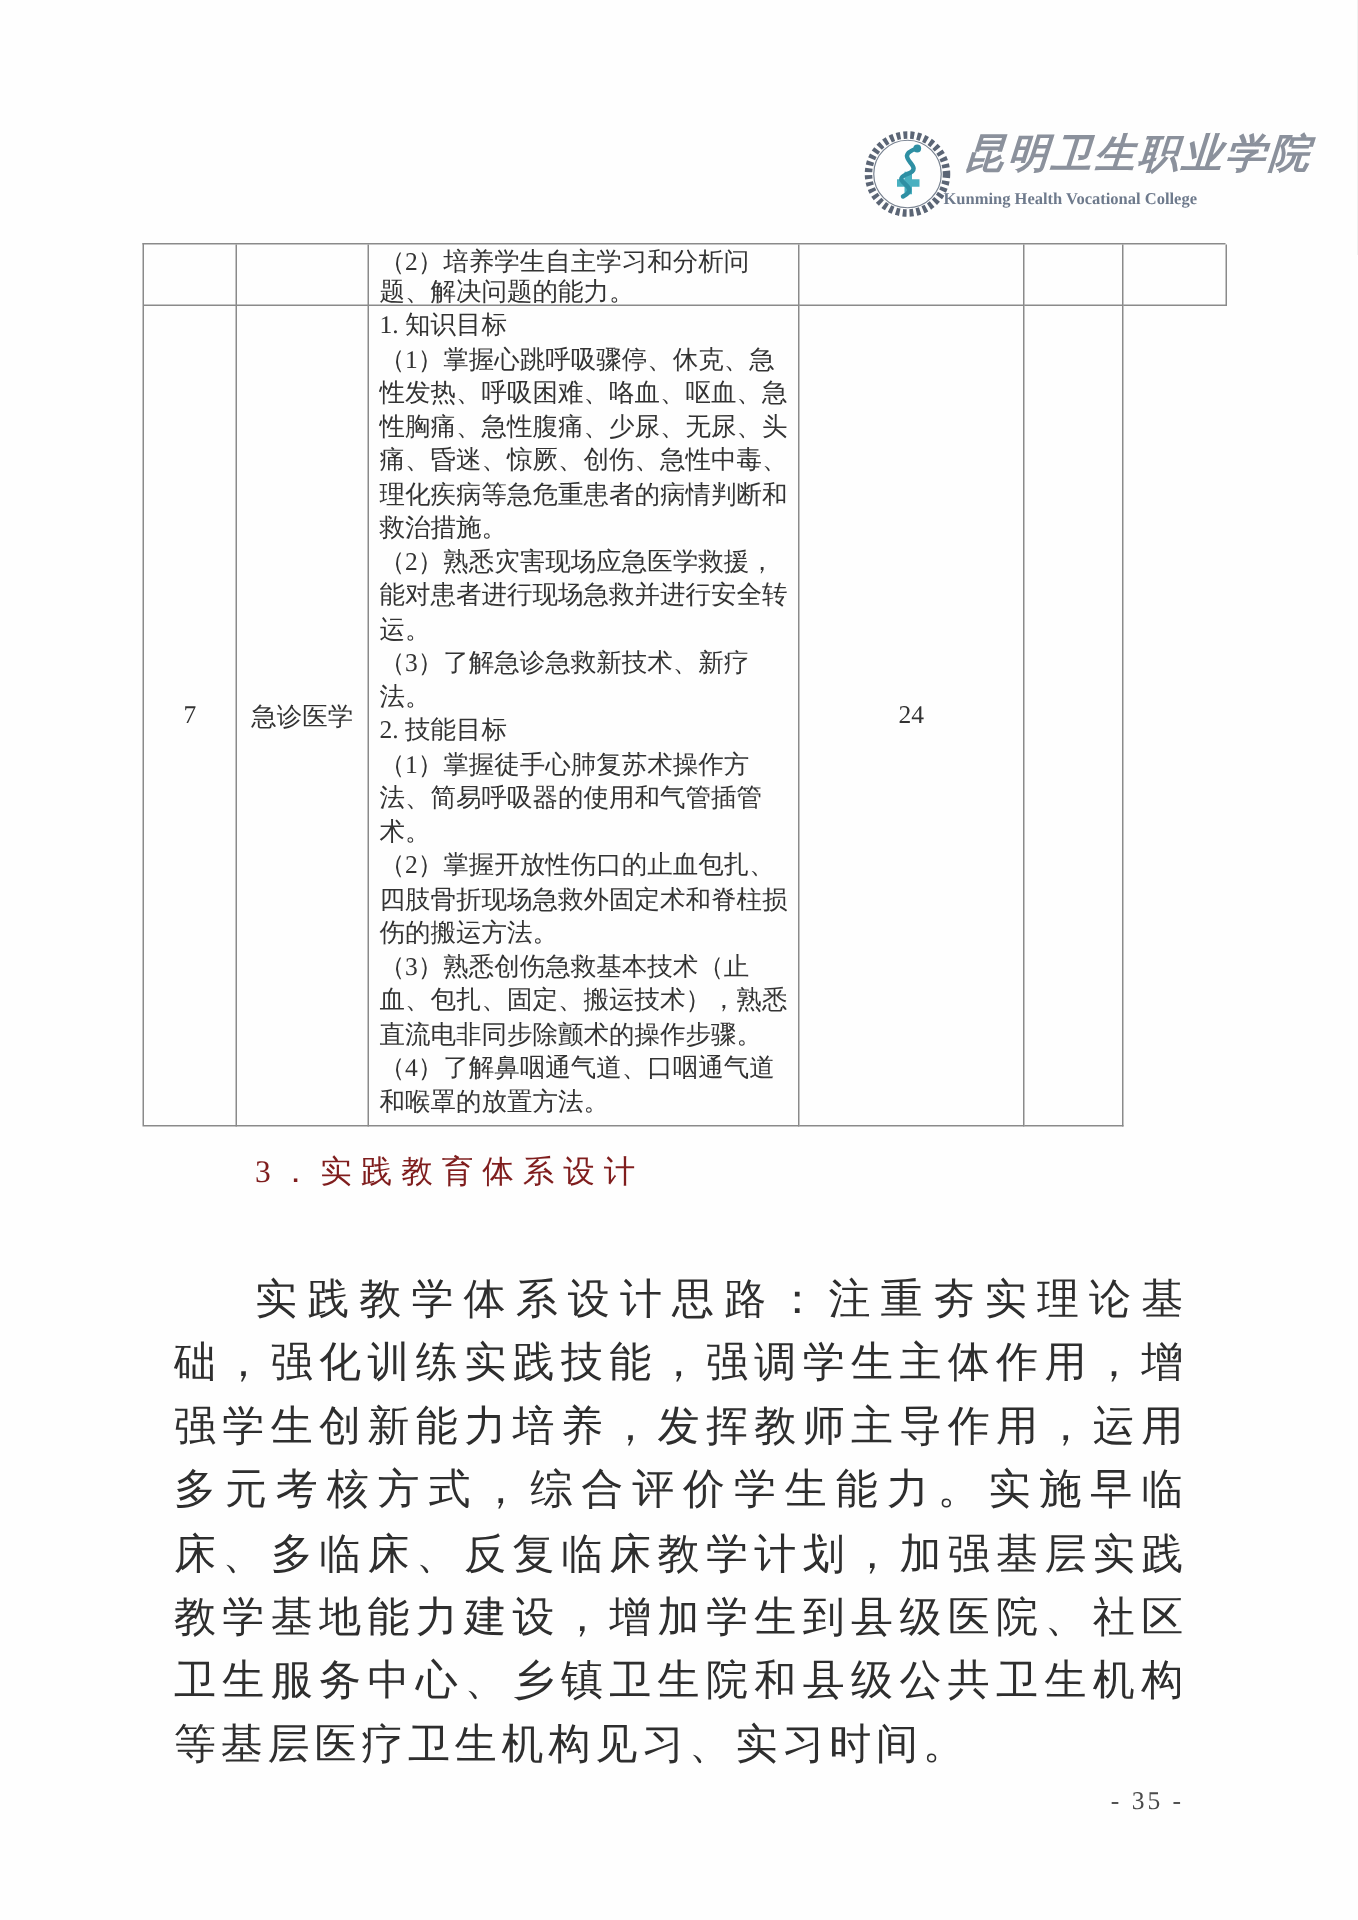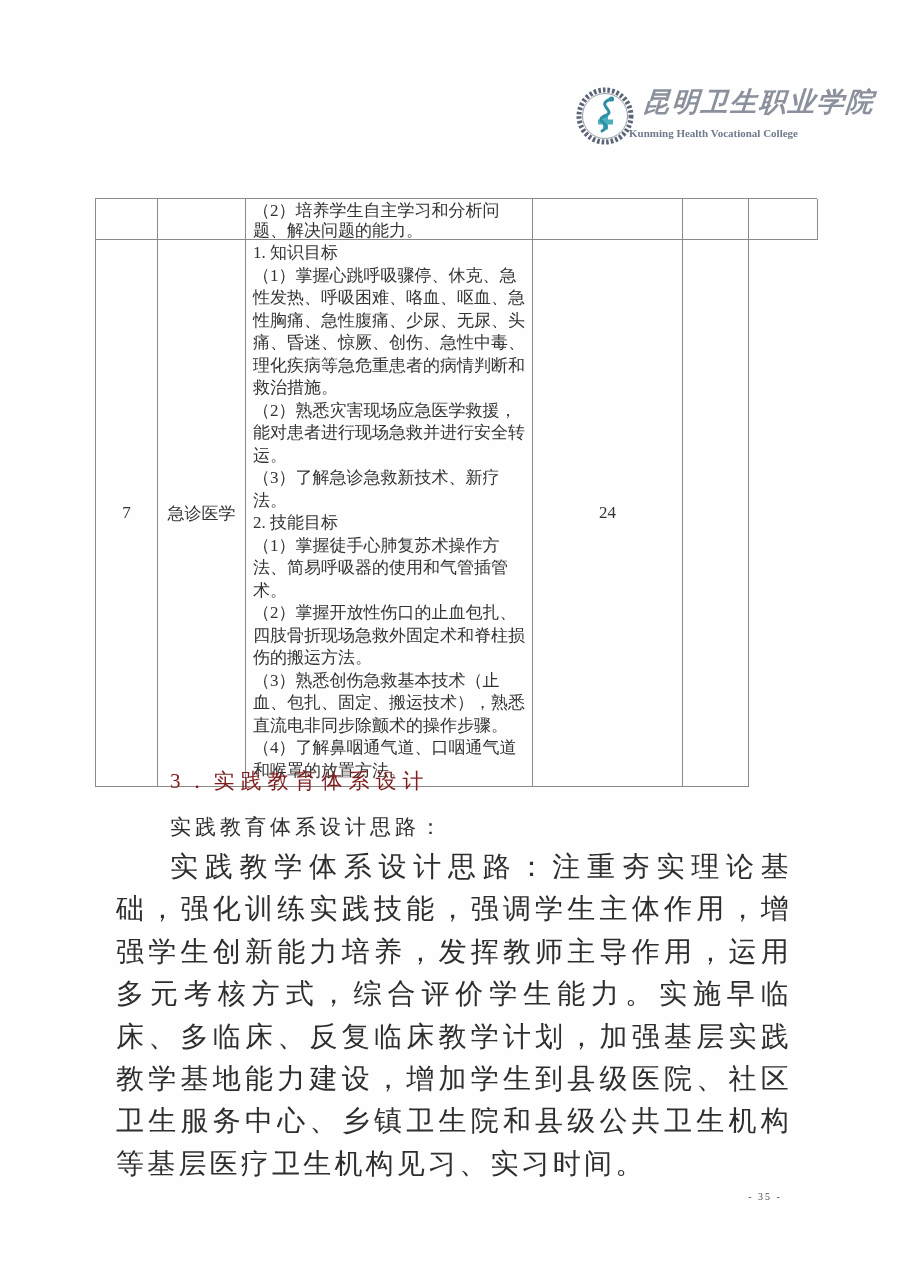--- a/index.html
+++ b/index.html
@@ -24,21 +24,20 @@
     white-space:nowrap;
   }
   
   .tbl{
     position:absolute;left:95px;top:162px;width:722px;
     display:grid;
     grid-template-columns:62px 88px 287px 150px 66px 69px;
     grid-template-rows:41px 547px;
     border-top:1px solid #8a8a8a;border-left:1px solid #8a8a8a;
     box-sizing:border-box;
-    margin-top:36px;
   }
   .cell{
     border-right:1px solid #8a8a8a;border-bottom:1px solid #8a8a8a;
     box-sizing:border-box;overflow:hidden;
     font-size:17px;color:#333;
   }
   .cell.center{display:flex;align-items:center;justify-content:center;text-align:center;}
   .cell.top{padding:2px 5px 2px 7px;}
   .prewrap{white-space:pre-wrap;}
   .obj-tail{line-height:19.5px;}
@@ -57,21 +56,21 @@
     box-sizing:border-box;
   }
   .body-para{
     position:absolute;left:116px;top:846px;width:676px;
     font-size:28px;line-height:42.4px;letter-spacing:3.2px;
     text-align:justify;text-indent:54px;color:#2e2e2e;
   }
   
   .page-number{
     position:absolute;left:705px;top:1191px;width:120px;
-    font-size:10px;color:#4a4a4a;text-align:center;letter-spacing:2px;
+    font-size:17px;color:#4a4a4a;text-align:center;letter-spacing:2px;
   }
 </style>
 </head>
 <body>
 
 <div class="page">
 
   <div class="logo">
     <svg class="seal" viewBox="0 0 60 60" width="60" height="60">
       <circle cx="30" cy="30" r="26" fill="none" stroke="#5b6575" stroke-width="5" stroke-dasharray="2.6 2"></circle>
@@ -106,18 +105,17 @@
 （1）掌握徒手心肺复苏术操作方法、简易呼吸器的使用和气管插管术。
 （2）掌握开放性伤口的止血包扎、四肢骨折现场急救外固定术和脊柱损伤的搬运方法。
 （3）熟悉创伤急救基本技术（止血、包扎、固定、搬运技术），熟悉直流电非同步除颤术的操作步骤。
 （4）了解鼻咽通气道、口咽通气道和喉罩的放置方法。</div>
     </div>
     <div class="cell center">24</div>
     <div class="cell"></div>
   </div>
 
   <div class="sec-heading">3．实践教育体系设计</div>
-  <div class="sec-subheading">实践教育体系设计思路：</div>
   <div class="body-para">实践教学体系设计思路：注重夯实理论基础，强化训练实践技能，强调学生主体作用，增强学生创新能力培养，发挥教师主导作用，运用多元考核方式，综合评价学生能力。实施早临床、多临床、反复临床教学计划，加强基层实践教学基地能力建设，增加学生到县级医院、社区卫生服务中心、乡镇卫生院和县级公共卫生机构等基层医疗卫生机构见习、实习时间。</div>
 
   <div class="page-number">- 35 -</div>
 
 </div>
 
 </body></html>

